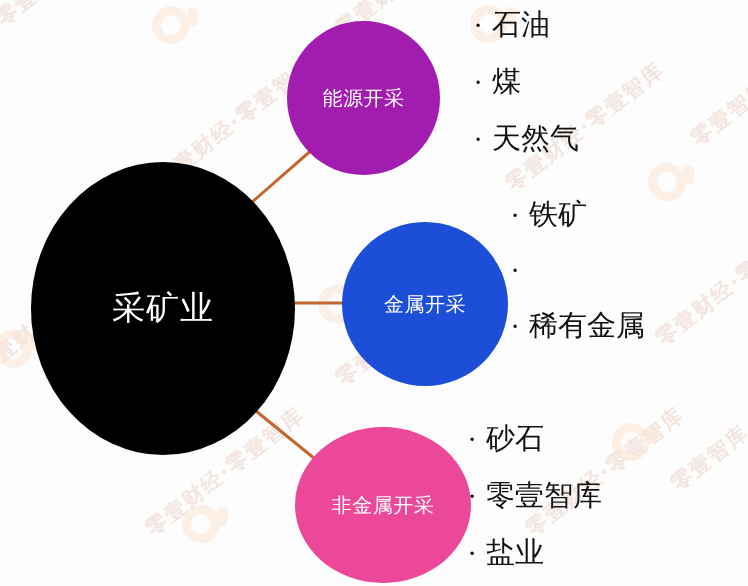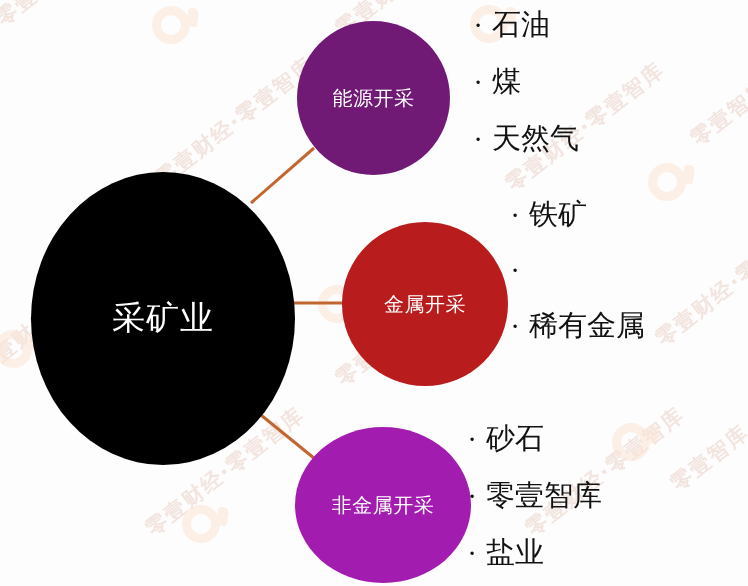--- a/index.html
+++ b/index.html
@@ -91,50 +91,50 @@
   .node-label {
     font-family: "DejaVu Sans", sans-serif;
     color: #ffffff;
     text-align: center;
     line-height: 1.1;
     white-space: nowrap;
   }
 
   #node-root {
     left: 31px;
-    top: 172px;
+    top: 162px;
     width: 264px;
     height: 293px;
     background: #000000;
   }
   #node-root .node-label {
     font-size: 33px;
     letter-spacing: 1px;
   }
 
   #node-energy {
-    left: 297px;
+    left: 287px;
     top: 21px;
     width: 153px;
     height: 154px;
-    background: #701a75;
+    background: #a21caf;
   }
   #node-metal {
     left: 342px;
     top: 222px;
     width: 166px;
     height: 164px;
-    background: #b91c1c;
+    background: #1d4ed8;
   }
   #node-nonmetal {
     left: 295px;
     top: 427px;
     width: 176px;
     height: 156px;
-    background: #a21caf;
+    background: #ec4899;
   }
   #node-energy .node-label,
   #node-metal .node-label,
   #node-nonmetal .node-label {
     font-size: 20px;
     letter-spacing: 0.5px;
   }
 
   
   .bullet-group {

